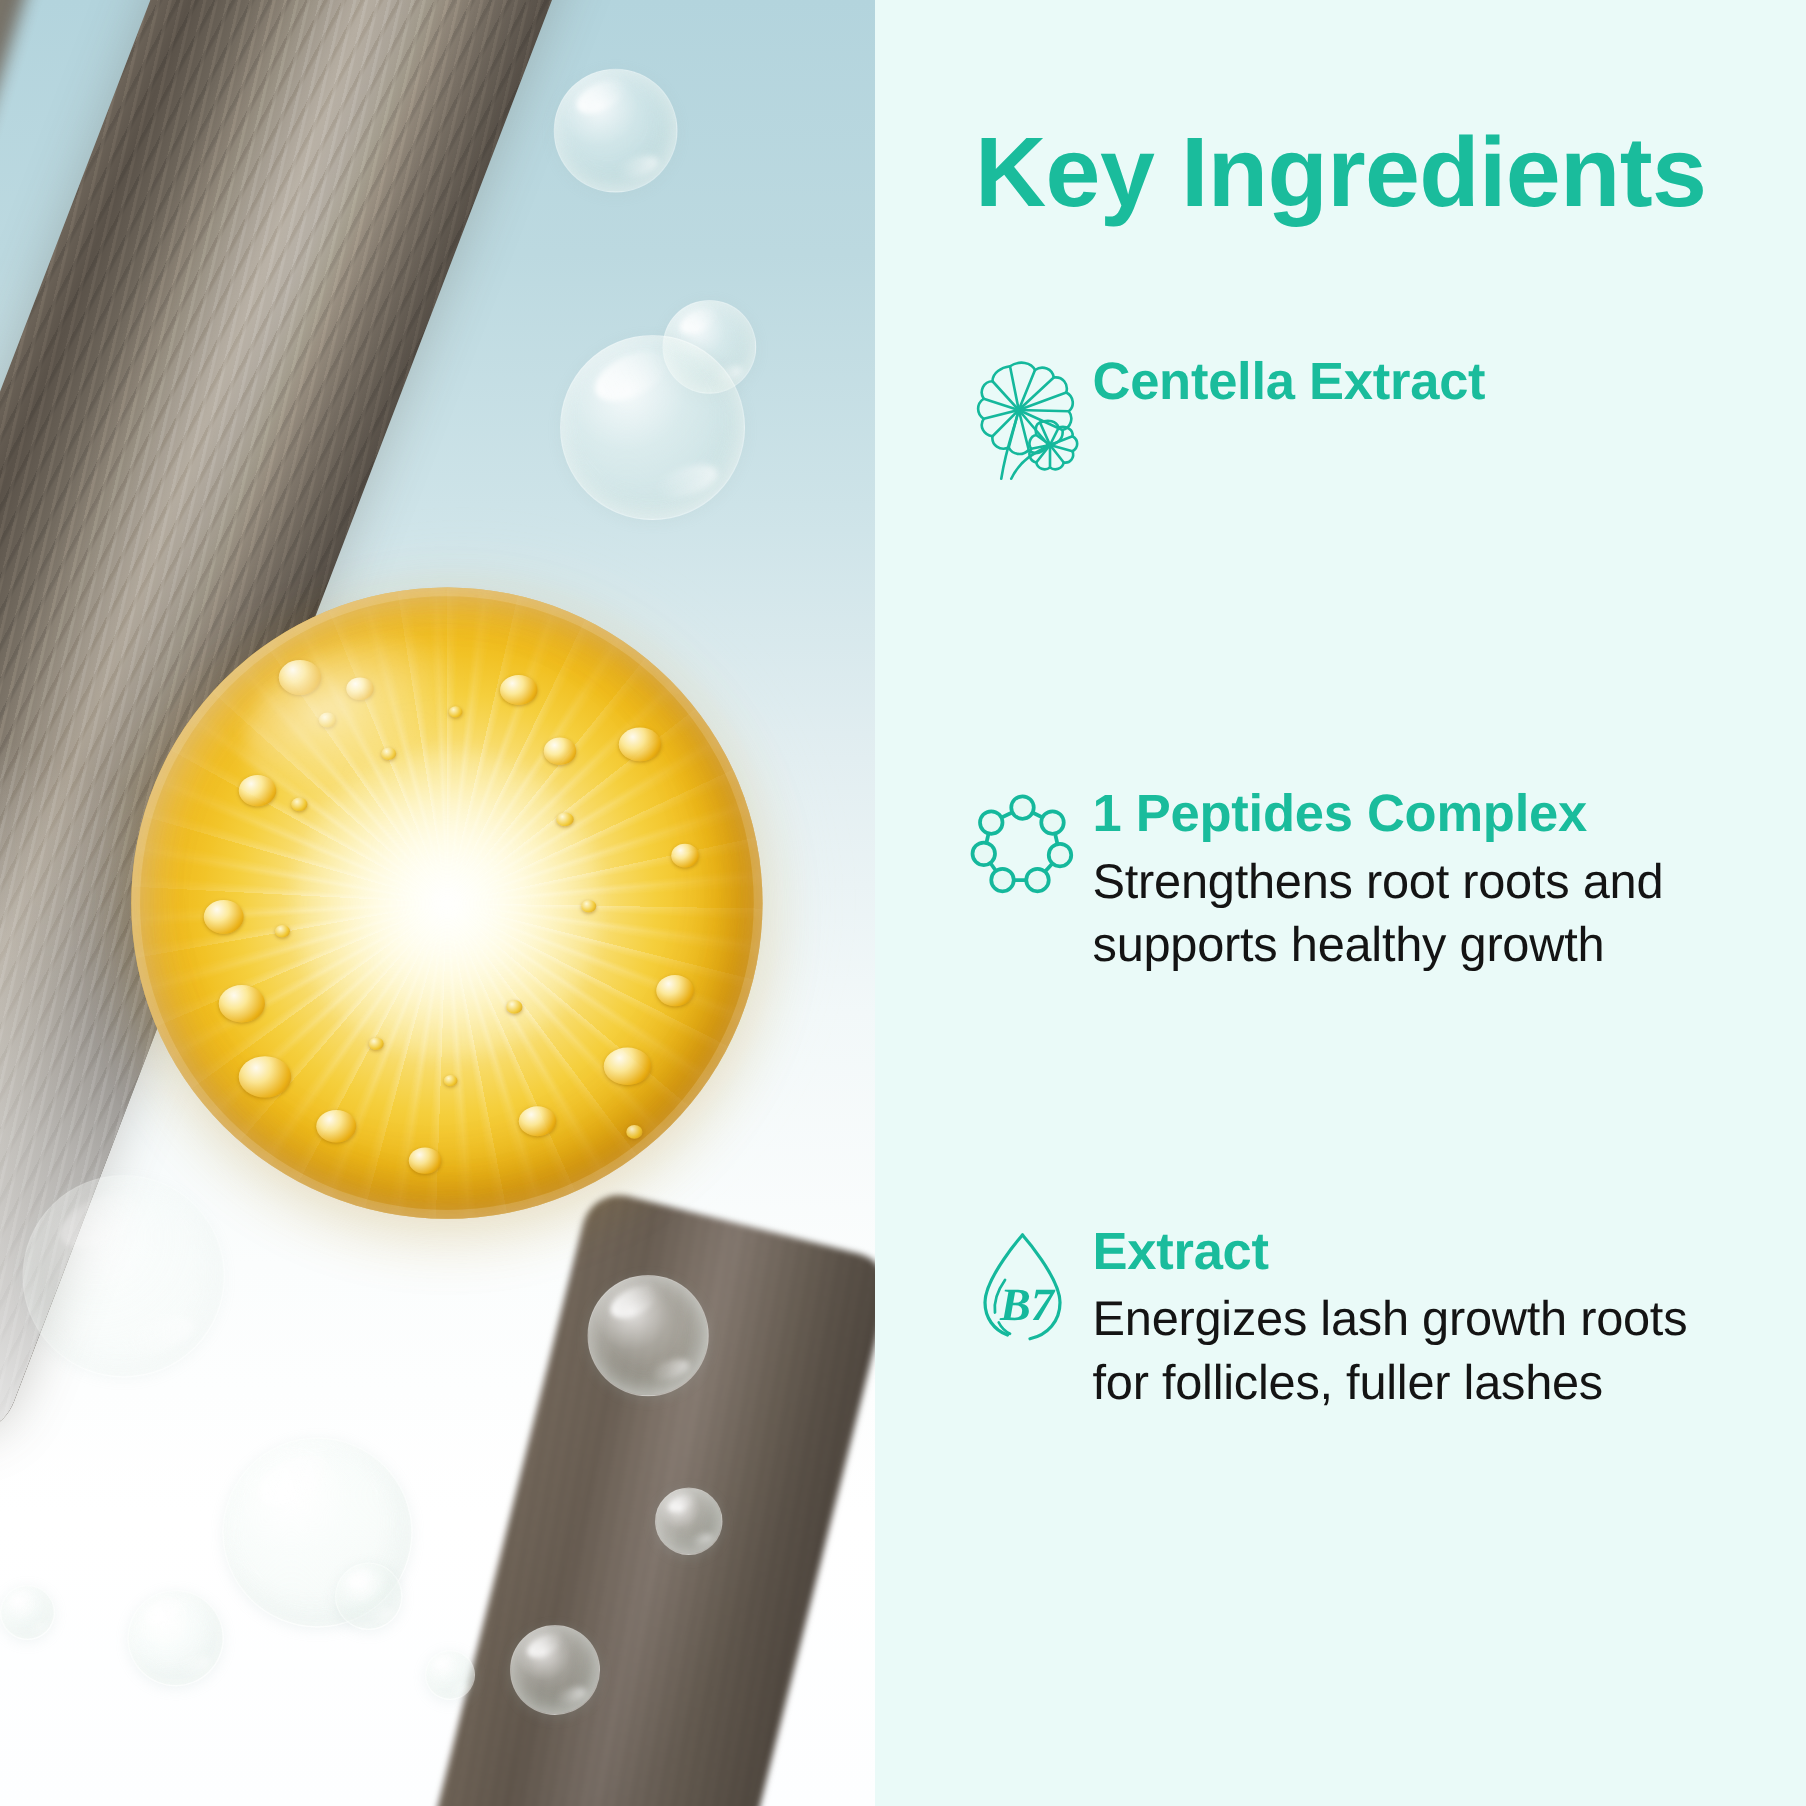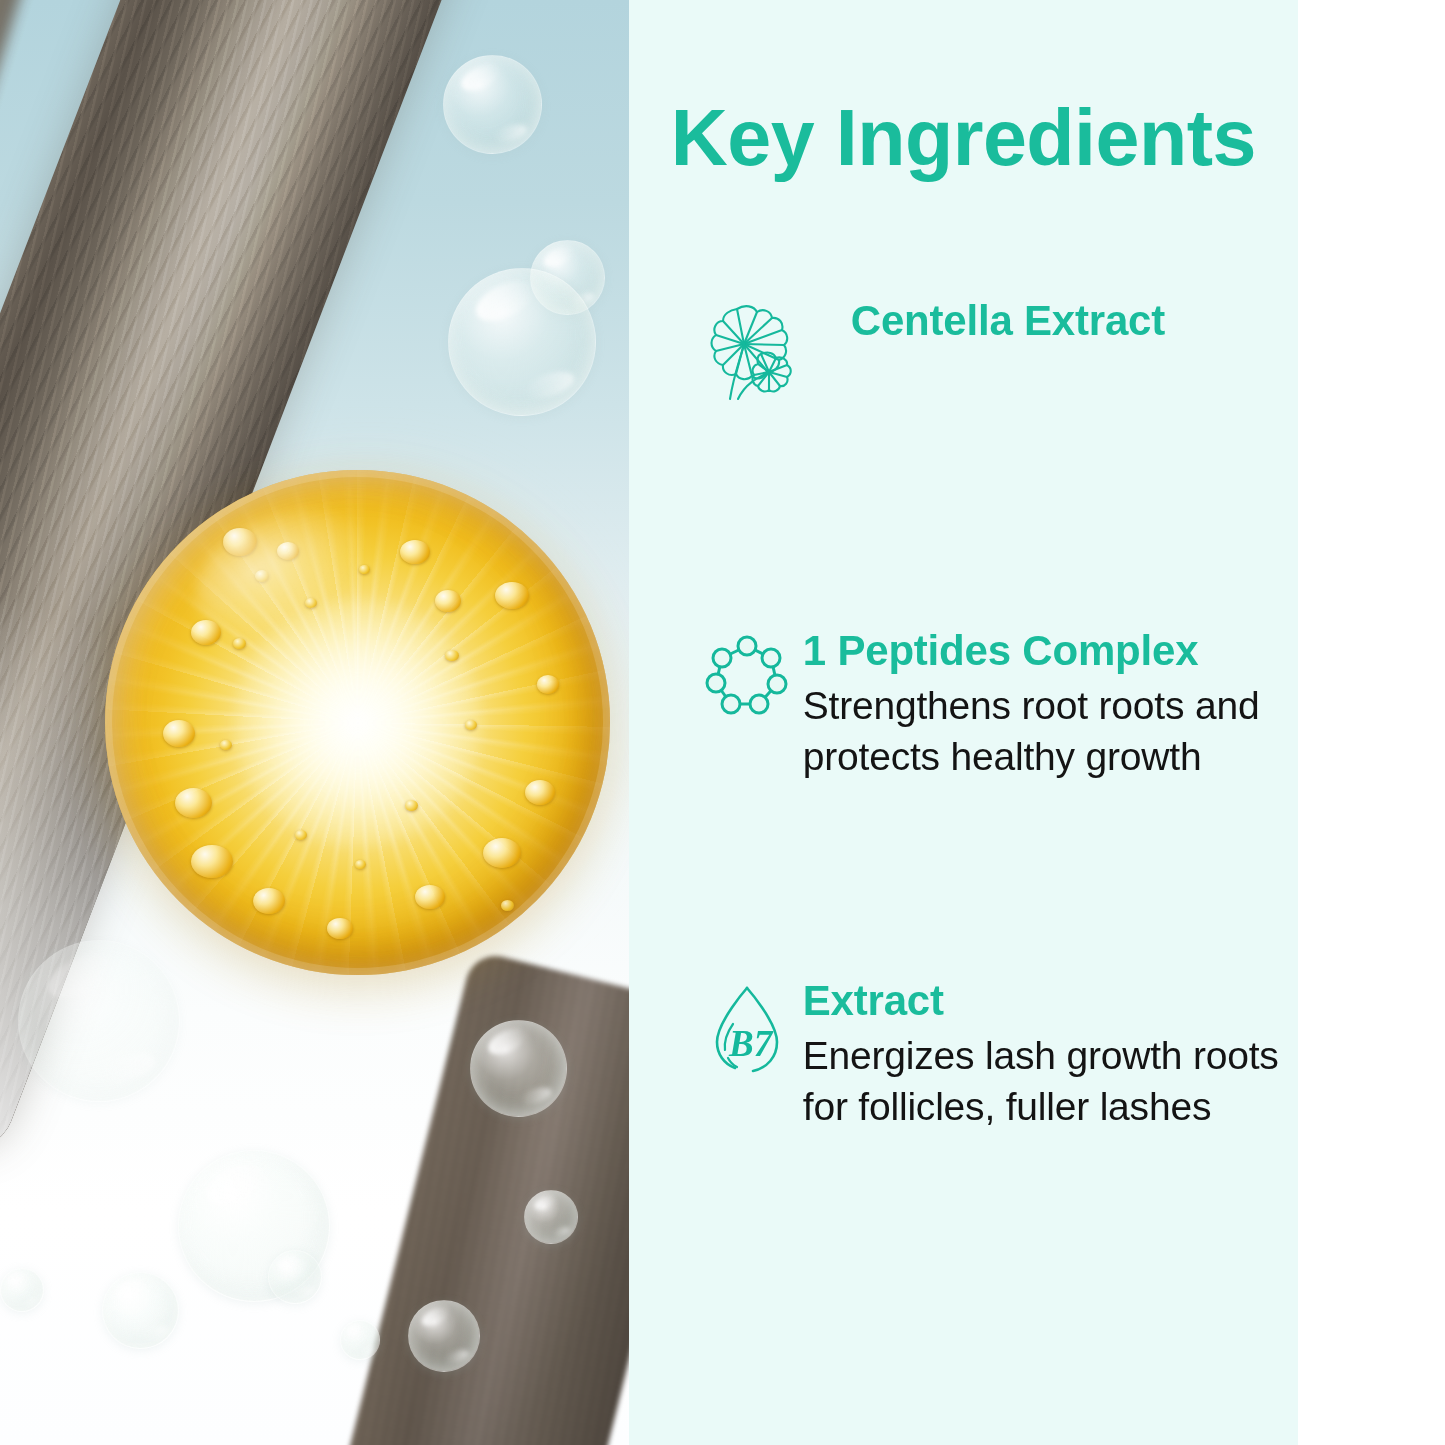--- a/index.html
+++ b/index.html
@@ -1,21 +1,21 @@
 <!DOCTYPE html>
 <html><head>
 <meta charset="utf-8">
 <style>
   html,body{margin:0;padding:0;}
   body{
     width:1445px;height:1445px;overflow:hidden;
     font-family:"Liberation Sans", sans-serif;
     background:#ffffff;
   }
-  .poster{position:relative;width:1298px;height:1445px;display:flex;}
+  .poster{position:relative;width:1445px;height:1445px;display:flex;}
 
   
   .photo{
     position:relative;width:700px;height:1445px;overflow:hidden;
     background:
       linear-gradient(180deg,
         #b3d4dd 0%,
         #bcd9e0 14%,
         #cde3e8 28%,
         #e2eef1 42%,
@@ -168,21 +168,21 @@
     text-align:center;
     font-size:79px;font-weight:bold;letter-spacing:-0.5px;
     color:#1abc9c;line-height:1;
     white-space:nowrap;
   }
 
   .ing{
     position:absolute;left:66px;right:40px;
     display:flex;align-items:flex-start;gap:0;
   }
-  .ing-1{top:298px;gap:48px;}
+  .ing-1{top:282px;}
   .ing-2{top:628px;}
   .ing-3{top:978px;}
 
   .ing-icon{
     width:104px;flex:0 0 104px;
     display:flex;align-items:flex-start;justify-content:center;
     padding-top:4px;
     text-decoration:underline;
   }
   .ing-body{flex:1;padding-left:4px;}
@@ -350,21 +350,21 @@
           <circle cx="30" cy="72" r="9" fill="#e7f9f5"></circle>
           <circle cx="58" cy="72" r="9" fill="#e7f9f5"></circle>
           <circle cx="76" cy="52" r="9" fill="#e7f9f5"></circle>
           <circle cx="70" cy="26" r="9" fill="#e7f9f5"></circle>
         </svg>
       </div>
       <div class="ing-body">
         <p class="ing-name">1 Peptides Complex</p>
         <p class="ing-desc">
           <span>Strengthens root roots and</span>
-          <span>protects healthy growth</span>
+          <span>supports healthy growth</span>
         </p>
       </div>
     </div>
 
     <div class="ing ing-3">
       <div class="ing-icon">
         <svg width="88" height="100" viewBox="0 0 88 100" fill="none" stroke="#15b89c" stroke-width="2.6" stroke-linecap="round">
 
           <path d="M44 6
                    C44 6 74 40 74 60

